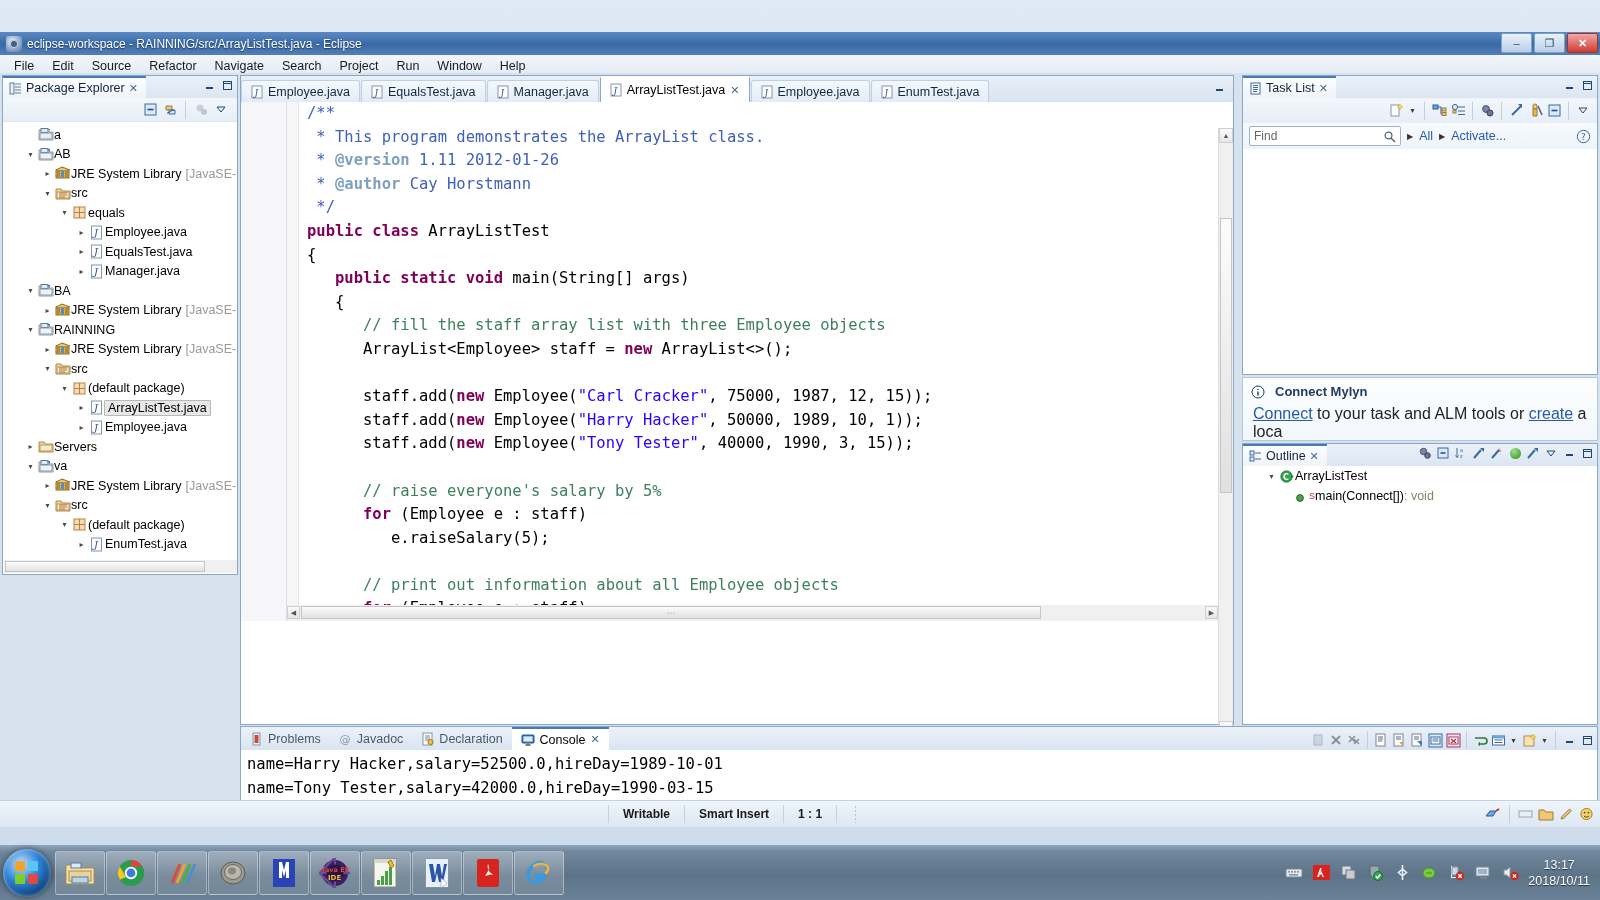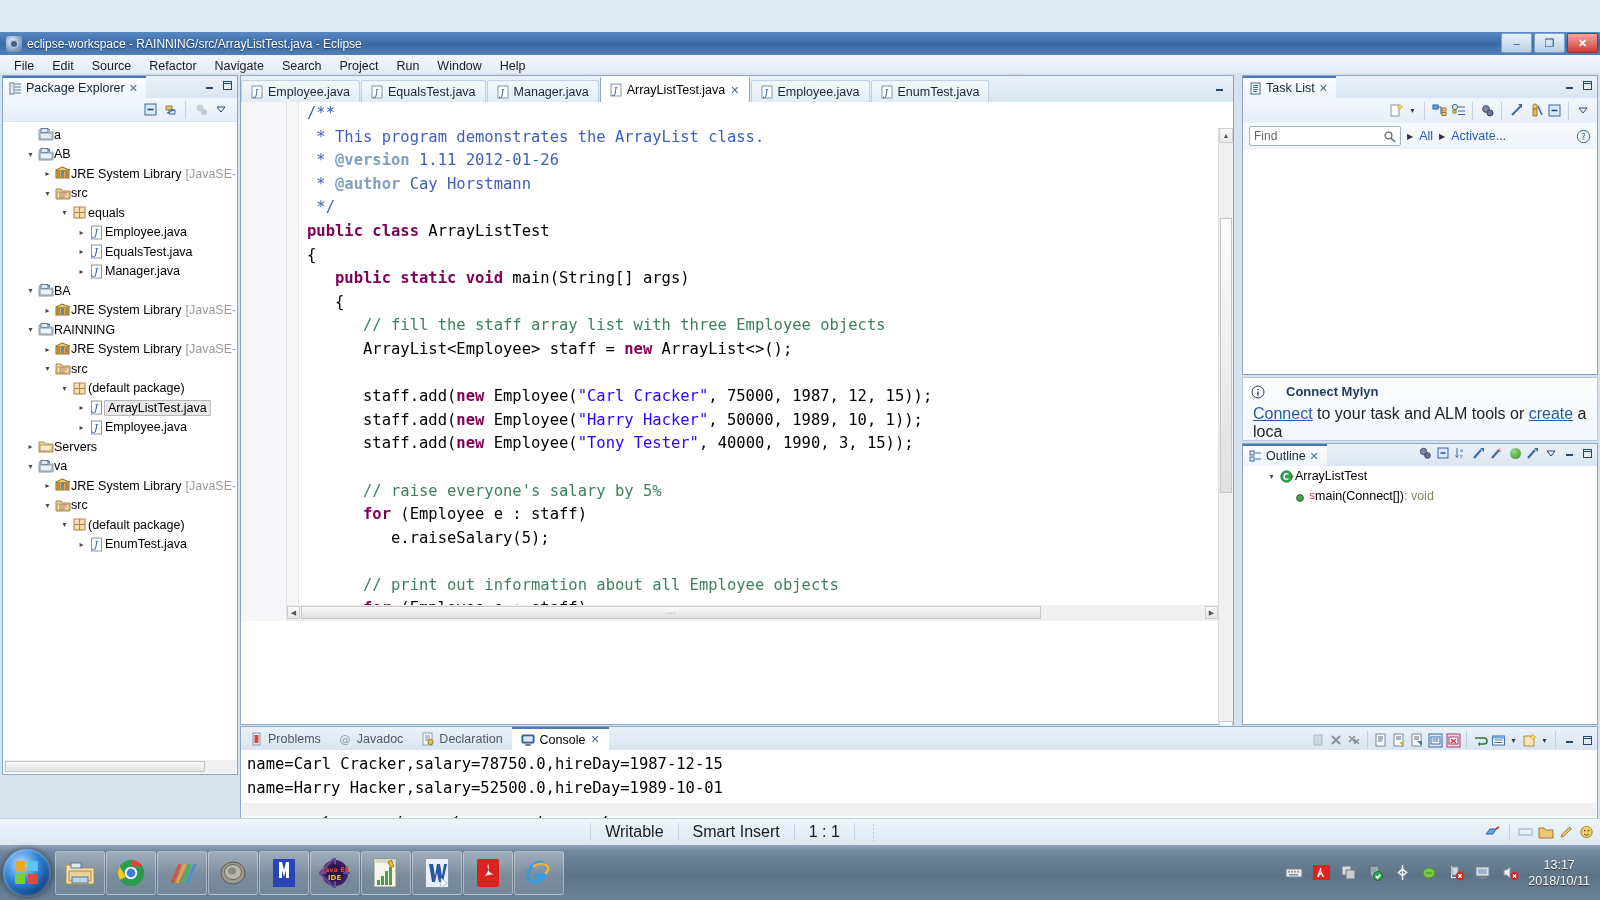--- a/index.html
+++ b/index.html
@@ -71,21 +71,21 @@
              display:flex; align-items:flex-end; position:relative; }
   .ptab { height:22px; display:flex; align-items:center; gap:4px; padding:0 8px 0 6px;
           font-size:12.5px; color:#13233a; background:linear-gradient(#fdfefe,#eef4fa);
           border-top:2px solid #4a7ab5; position:relative; }
   .ptab .x { font-size:11px; color:#4a6a8c; }
   .ptools { position:absolute; right:2px; top:1px; display:flex; align-items:center; gap:2px; }
   .vbtn { width:16px;height:16px; display:flex;align-items:center;justify-content:center;
           font-size:10px; color:#23476e; }
 
   
-  #pkg { left:2px; top:2px; width:236px; height:700px;
+  #pkg { left:2px; top:2px; width:236px; height:500px;
          border:1px solid #8aa8c6; background:#fff; }
   #pkg .tb2 { height:24px; background:linear-gradient(#f3f7fc,#e7eef7);
               display:flex; align-items:center; justify-content:flex-end; gap:4px;
               padding-right:8px; border-bottom:1px solid #dde6f0; }
   #tree { padding:3px 0 0 0; overflow:hidden; height:648px; }
   .trow { height:19.5px; display:flex; align-items:center; white-space:nowrap;
           font-size:12.5px; color:#000; }
   .tw { width:13px; flex:none; display:flex; align-items:center; justify-content:center; }
   .tw i { font-style:normal; font-size:8px; color:#4a4a4a; }
   .ticon { width:17px; flex:none; display:flex; align-items:center; justify-content:center; }
@@ -162,32 +162,32 @@
             align-items:center; justify-content:flex-end; gap:3px; padding-right:6px; }
   #findrow { height:26px; display:flex; align-items:center; gap:6px; padding:2px 6px;
              background:linear-gradient(#f7fafd,#eef4fa); }
   #findbox { width:152px;height:20px;border:1px solid #9fb4cb; background:#fff; border-radius:2px;
              display:flex; align-items:center; padding:0 4px; font-size:12px; color:#666; }
   #findbox span.ph { flex:1; }
   .bluelink { color:#2659a8; font-size:12.5px; }
   .tri { font-size:8px; color:#333; }
   #mylyn { left:1242px; top:304px; width:356px; height:64px; border:1px solid #b5c6d8;
            background:linear-gradient(#fdfefe,#f2f7fc); padding:6px 8px; }
-  #mylyn .h { display:flex; align-items:center; gap:21px; font-weight:bold; color:#1f3c63; font-size:13px; }
+  #mylyn .h { display:flex; align-items:center; gap:10px; font-weight:bold; color:#1f3c63; font-size:13px; }
   #mylyn .b { margin-top:6px; margin-left:2px; font-size:16px; color:#222; }
   #mylyn u { color:#2659a8; }
   #outline { left:1242px; top:370px; width:356px; height:282px; border:1px solid #8aa8c6; background:#fff; }
   #outline .orow { height:20px; display:flex; align-items:center; font-size:12.5px; white-space:nowrap; }
   .greensq { width:11px;height:11px;border-radius:50%;background:radial-gradient(circle at 35% 30%,#9be08a,#2c8c1f);
              display:inline-block; }
 
   
-  #status { position:absolute; left:0; top:818px; width:1600px; height:27px;
+  #status { position:absolute; left:0; top:800px; width:1600px; height:27px;
             background:linear-gradient(#eef4fa,#dde8f3); border-top:1px solid #c3d2e2;
-            display:flex; align-items:center; font-size:16px; color:#1a1a1a; }
+            display:flex; align-items:center; font-size:12px; color:#1a1a1a;font-weight:bold; }
   #status .cell { padding:0 14px; border-left:1px solid #c3d2e2; height:18px; display:flex; align-items:center;}
   #status .grow { flex:1; border:none; }
   #status .right { display:flex; align-items:center; gap:5px; padding-right:6px; }
 
   
   #taskbar { position:absolute; left:0; top:845px; width:1600px; height:55px;
              background:linear-gradient(#8fa7bd 0%,#71879d 12%,#5d7387 55%,#6b8197 100%);
              display:flex; align-items:center; }
   #startorb { width:48px;height:48px;margin:0 4px 0 3px; border-radius:50%;
               background:radial-gradient(circle at 38% 32%, #bfe2ff 0%, #2f84d8 40%, #0b3f78 75%, #062847 100%);
@@ -1036,21 +1036,20 @@
           </div>
           <div class="vbtn">
             <svg width="13" height="13" viewBox="0 0 13 13">
                 <rect x="2.5" y="2.5" width="8" height="8" fill="none" stroke="#24476e"></rect>
                 <path d="M2.5 4.5h8" stroke="#24476e"></path>
               </svg>
           </div>
         </div>
       </div>
       <div id="cout">
-          <div>name=Carl Cracker,salary=78750.0,hireDay=1987-12-15</div>
           <div>name=Harry Hacker,salary=52500.0,hireDay=1989-10-01</div>
           <div>name=Tony Tester,salary=42000.0,hireDay=1990-03-15</div>
         </div>
       <div id="chs"></div>
     </div>
 
     <div class="panel" id="tasklist">
       <div class="ptabrow">
         <div class="ptab">
           <span>

